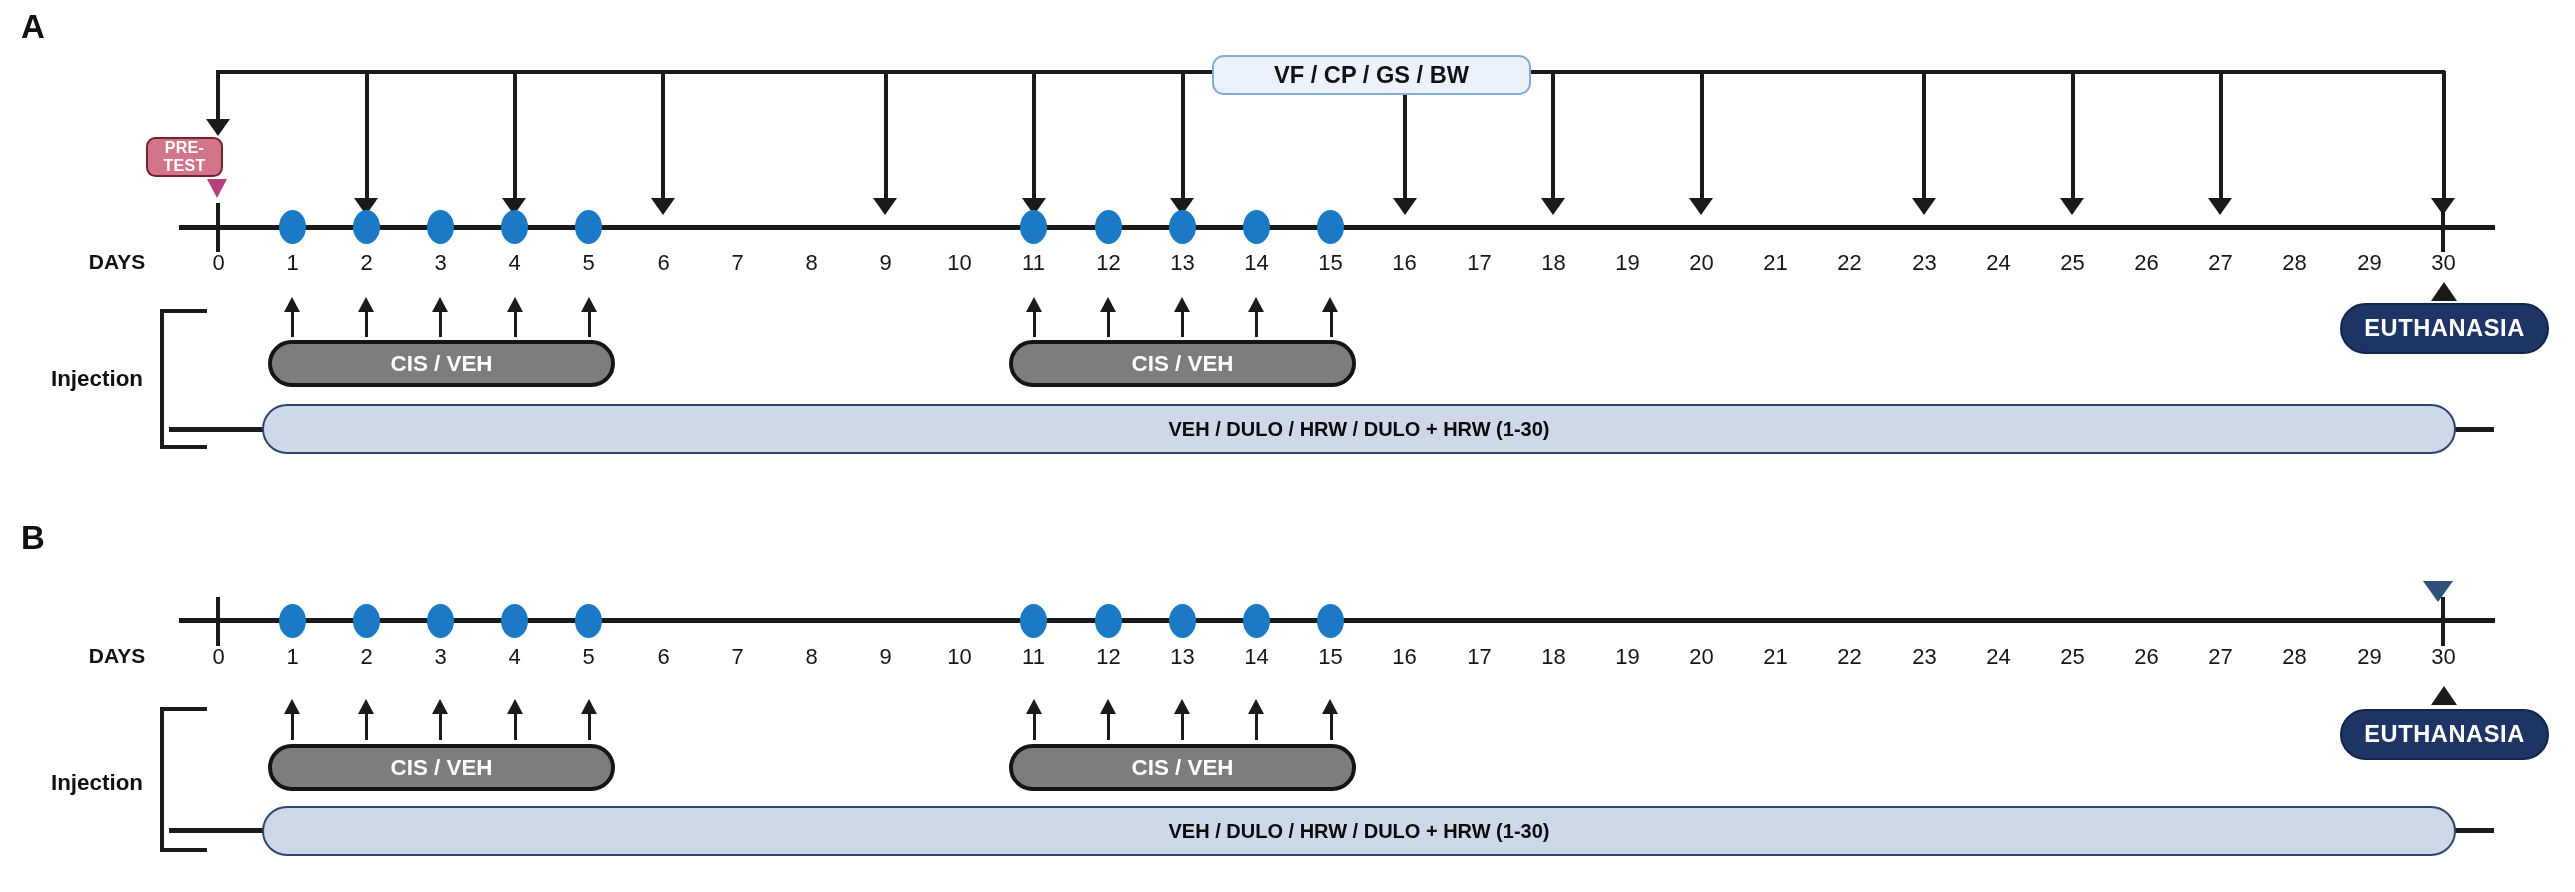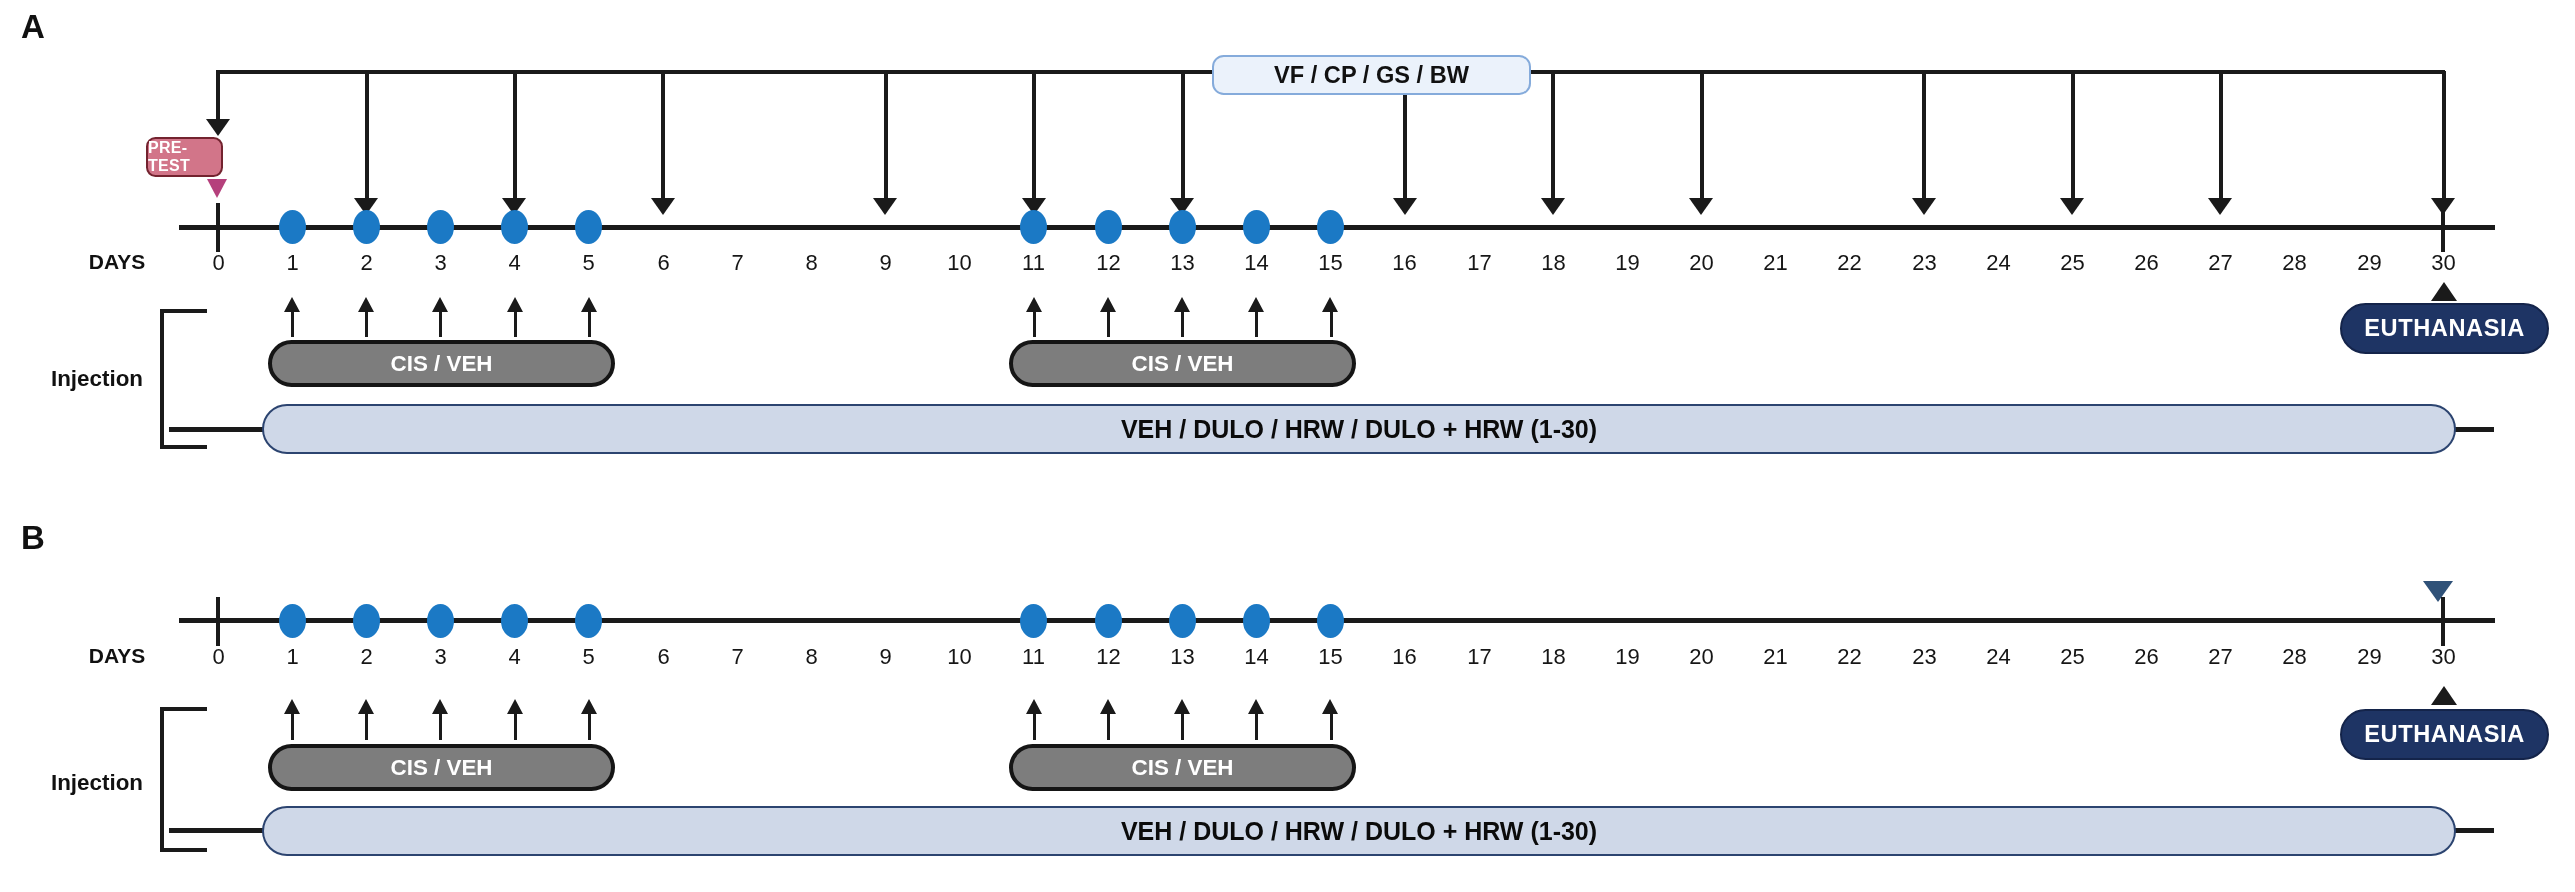--- a/index.html
+++ b/index.html
@@ -12,25 +12,25 @@
   .day-num{position:absolute;width:47px;text-align:center;font-size:22px;color:#161616;}
   .days-label{position:absolute;width:94px;text-align:center;font-size:21px;font-weight:700;color:#111;}
   .dot{position:absolute;width:27px;height:34px;border-radius:50%;background:var(--dot_blue);}
   .arrow-shaft{position:absolute;width:3.5px;background:var(--line);}
   .tri-down-line{position:absolute;width:0;height:0;border-left:12.4px solid transparent;border-right:12.4px solid transparent;border-top:17.7px solid var(--line);}
   .tri-up-inj{position:absolute;width:0;height:0;border-left:8.3px solid transparent;border-right:8.3px solid transparent;border-bottom:15.3px solid var(--line);}
   .inj-shaft{position:absolute;width:2.9px;background:var(--line);}
   .tri-down-pink{position:absolute;width:0;height:0;border-left:10px solid transparent;border-right:10px solid transparent;border-top:19.5px solid var(--pretest_pointer);}
   .tri-up-black{position:absolute;width:0;height:0;border-left:13.6px solid transparent;border-right:13.6px solid transparent;border-bottom:19px solid var(--line);}
   .tri-down-navy{position:absolute;width:0;height:0;border-left:15.3px solid transparent;border-right:15.3px solid transparent;border-top:21px solid var(--epm_pointer);}
-  .pill{position:absolute;box-sizing:border-box;display:flex;align-items:center;justify-content:center;font-weight:700;}
+  .pill{position:absolute;box-sizing:border-box;display:flex;align-items:center;justify-content:center;font-weight:700;text-align:center;}
   .pretest-box{background:var(--pretest_fill);border:2.9px solid var(--pretest_border);border-radius:9.4px;color:#ffffff;font-size:16px;letter-spacing:0.3px;}
   .vf-box{background:var(--assessment_fill);border:2.4px solid var(--assessment_border);border-radius:11.8px;color:#111;font-size:23.6px;}
   .cis-box{background:var(--cis_fill);border:4.1px solid var(--cis_border);border-radius:23.6px;color:#ffffff;font-size:22.4px;}
-  .bar-box{background:var(--bar_fill);border:2.9px solid var(--bar_border);border-radius:25px;color:#0b0b0b;font-size:25px;}
+  .bar-box{background:var(--bar_fill);border:2.9px solid var(--bar_border);border-radius:25px;color:#0b0b0b;font-size:20px;}
   .euth-box{background:var(--euthanasia_fill);border:2.9px solid var(--euthanasia_border);border-radius:26px;color:#ffffff;font-size:23.6px;letter-spacing:0.6px;}
   .epm-box{background:var(--epm_fill);border:2.9px solid var(--epm_border);border-radius:15.3px;color:#ffffff;font-size:26px;}
   .injection-label{position:absolute;width:124px;text-align:center;font-size:22.4px;font-weight:700;color:#111;}
 </style>
 </head>
 <body>
 
 <div id="canvas">
 
   <section class="panel">

